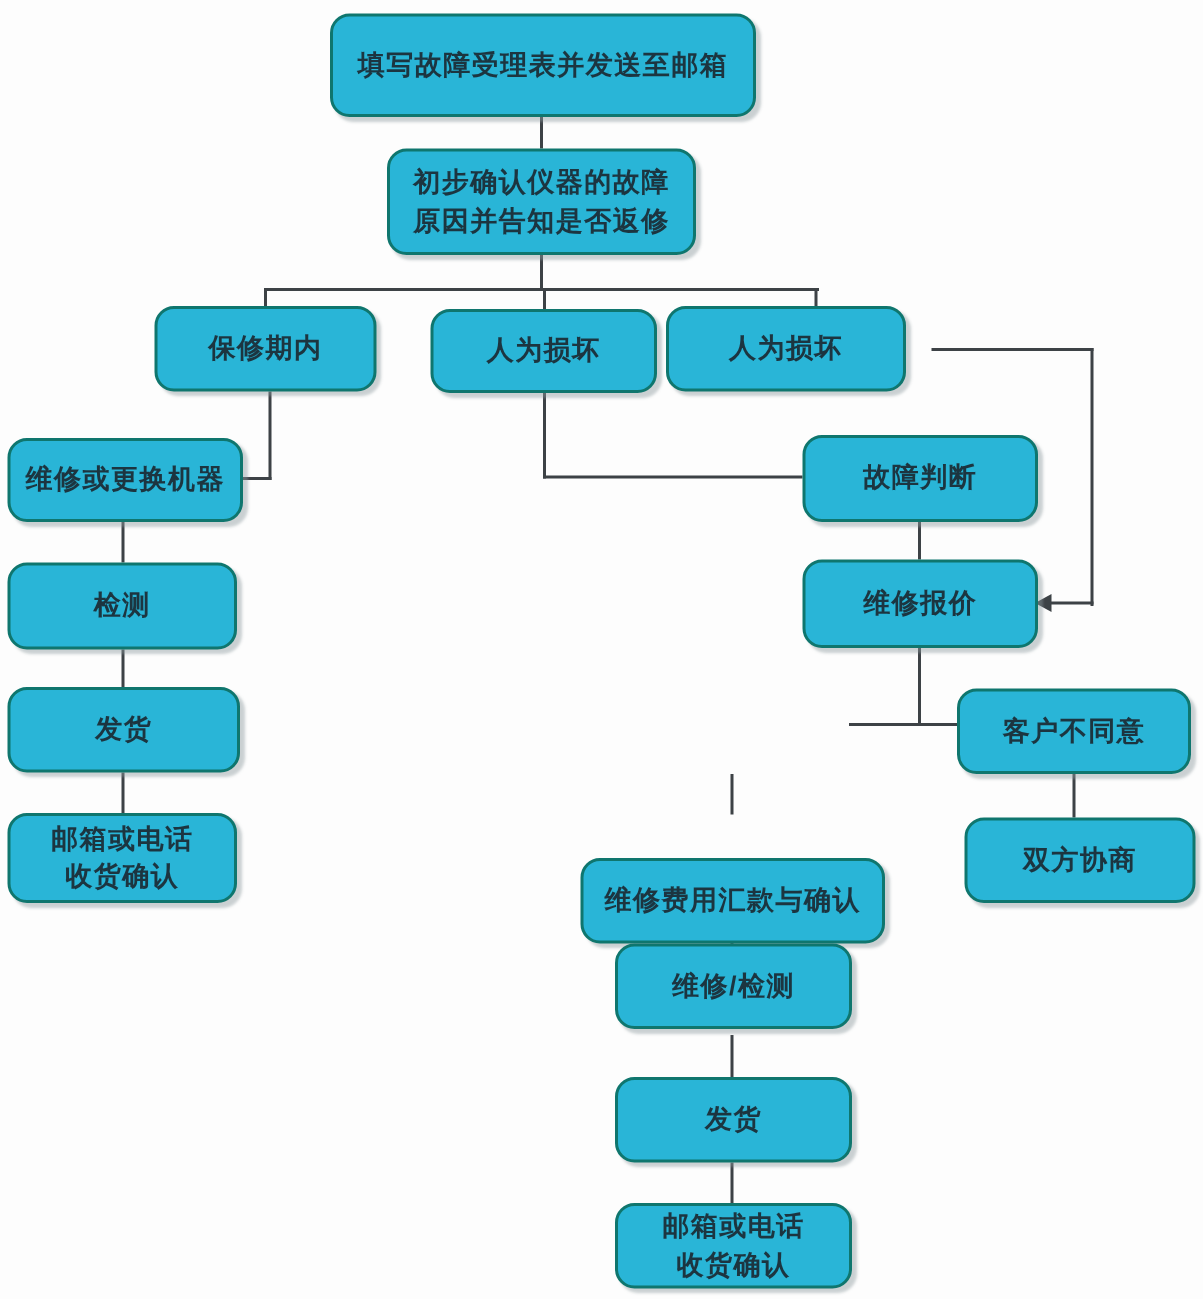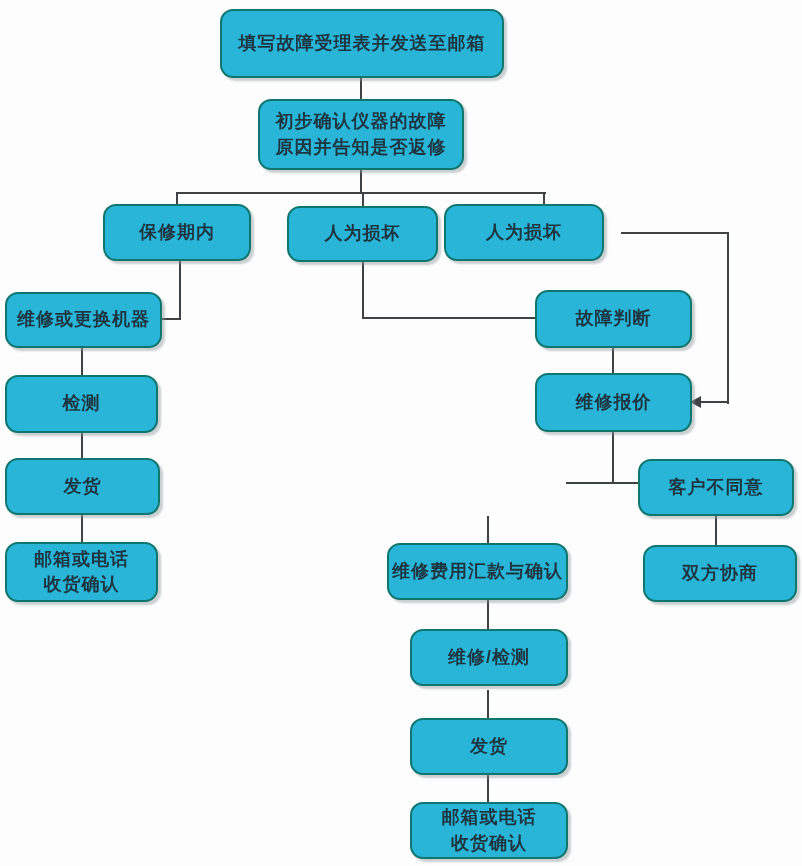--- a/index.html
+++ b/index.html
@@ -41,21 +41,21 @@
   .nd-3{left:287px;top:206px;width:151px;height:56px}
   .nd-4{left:444px;top:204px;width:160px;height:57px}
   .nd-5{left:5px;top:292px;width:157px;height:56px}
   .nd-6{left:5px;top:375px;width:153px;height:58px}
   .nd-7{left:5px;top:458px;width:155px;height:57px}
   .nd-8{left:5px;top:542px;width:153px;height:60px}
   .nd-9{left:535px;top:290px;width:157px;height:58px}
   .nd-10{left:535px;top:373px;width:157px;height:59px}
   .nd-11{left:410px;top:459px;width:156px;height:57px}
   .nd-12{left:638px;top:459px;width:156px;height:57px}
-  .nd-13{left:387px;top:543px;width:181px;height:57px}
+  .nd-13{left:387px;top:572px;width:203px;height:57px}
   .nd-14{left:643px;top:545px;width:154px;height:57px}
   .nd-15{left:410px;top:629px;width:158px;height:57px}
   .nd-16{left:410px;top:718px;width:158px;height:57px}
   .nd-17{left:410px;top:802px;width:158px;height:57px}
   
   .e1{left:360px;top:78px;height:21px}
   .e2{left:360px;top:170px;height:24px}
   .e3{left:176px;top:192px;width:370px}
   .e4{left:176px;top:192px;height:12px}
   .e5{left:362px;top:192px;height:14px}

